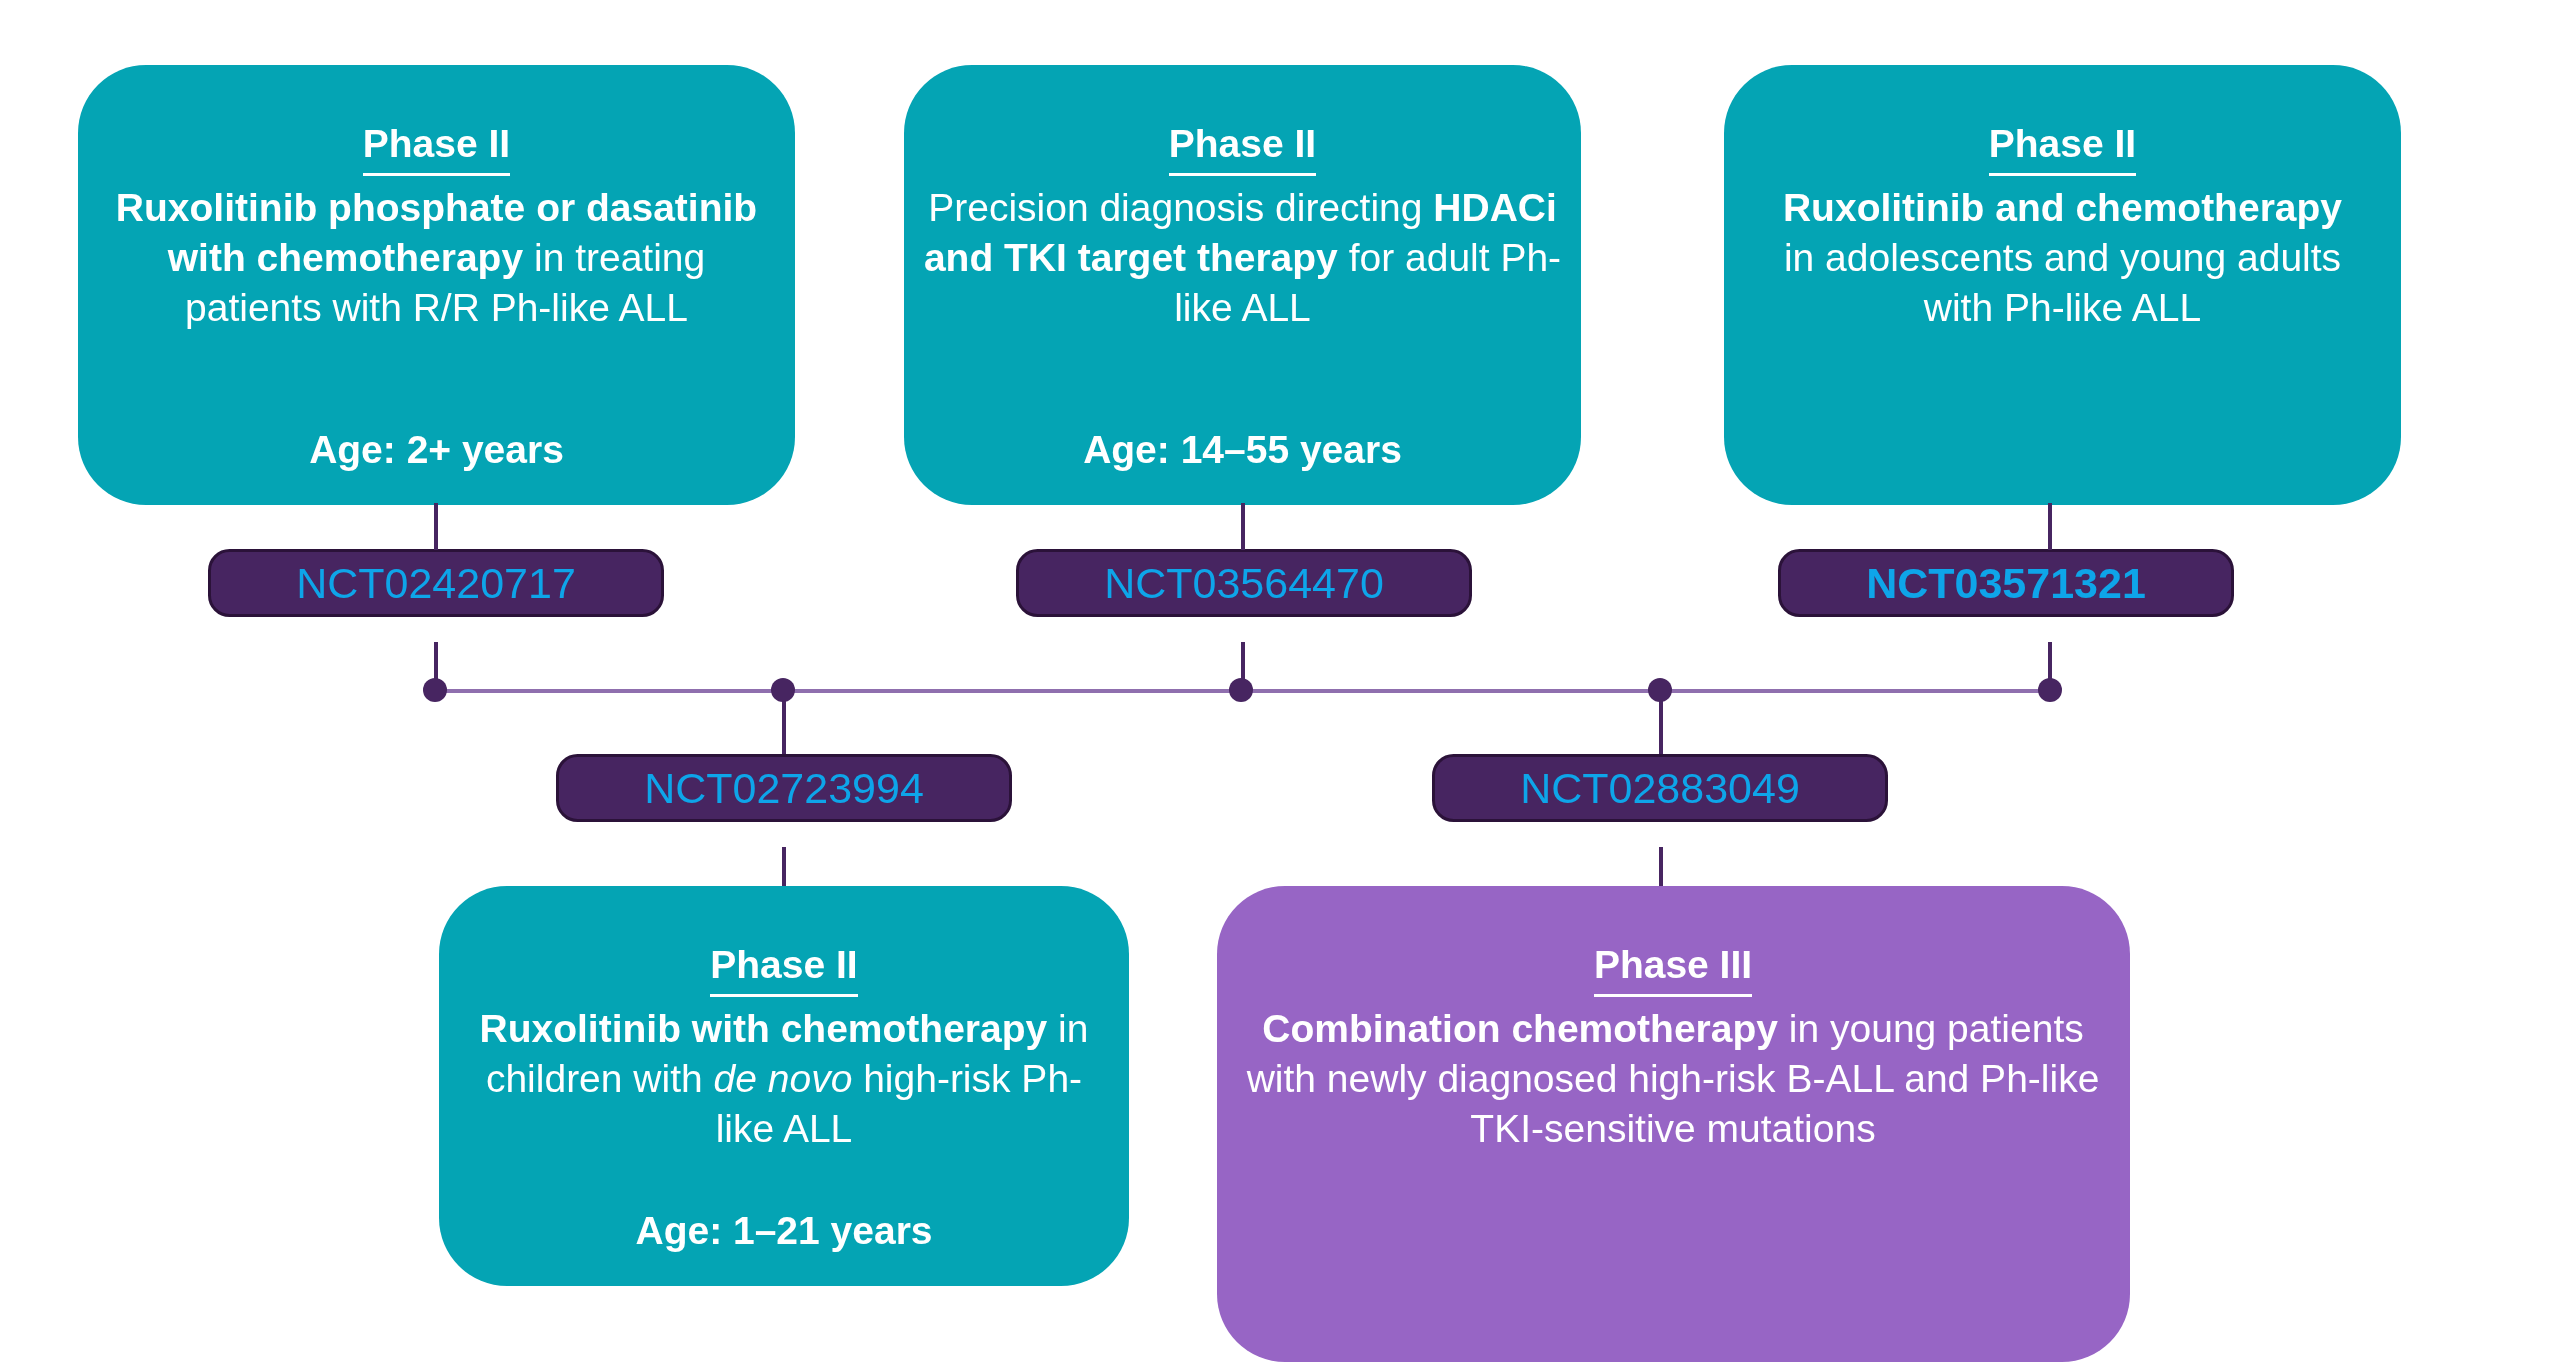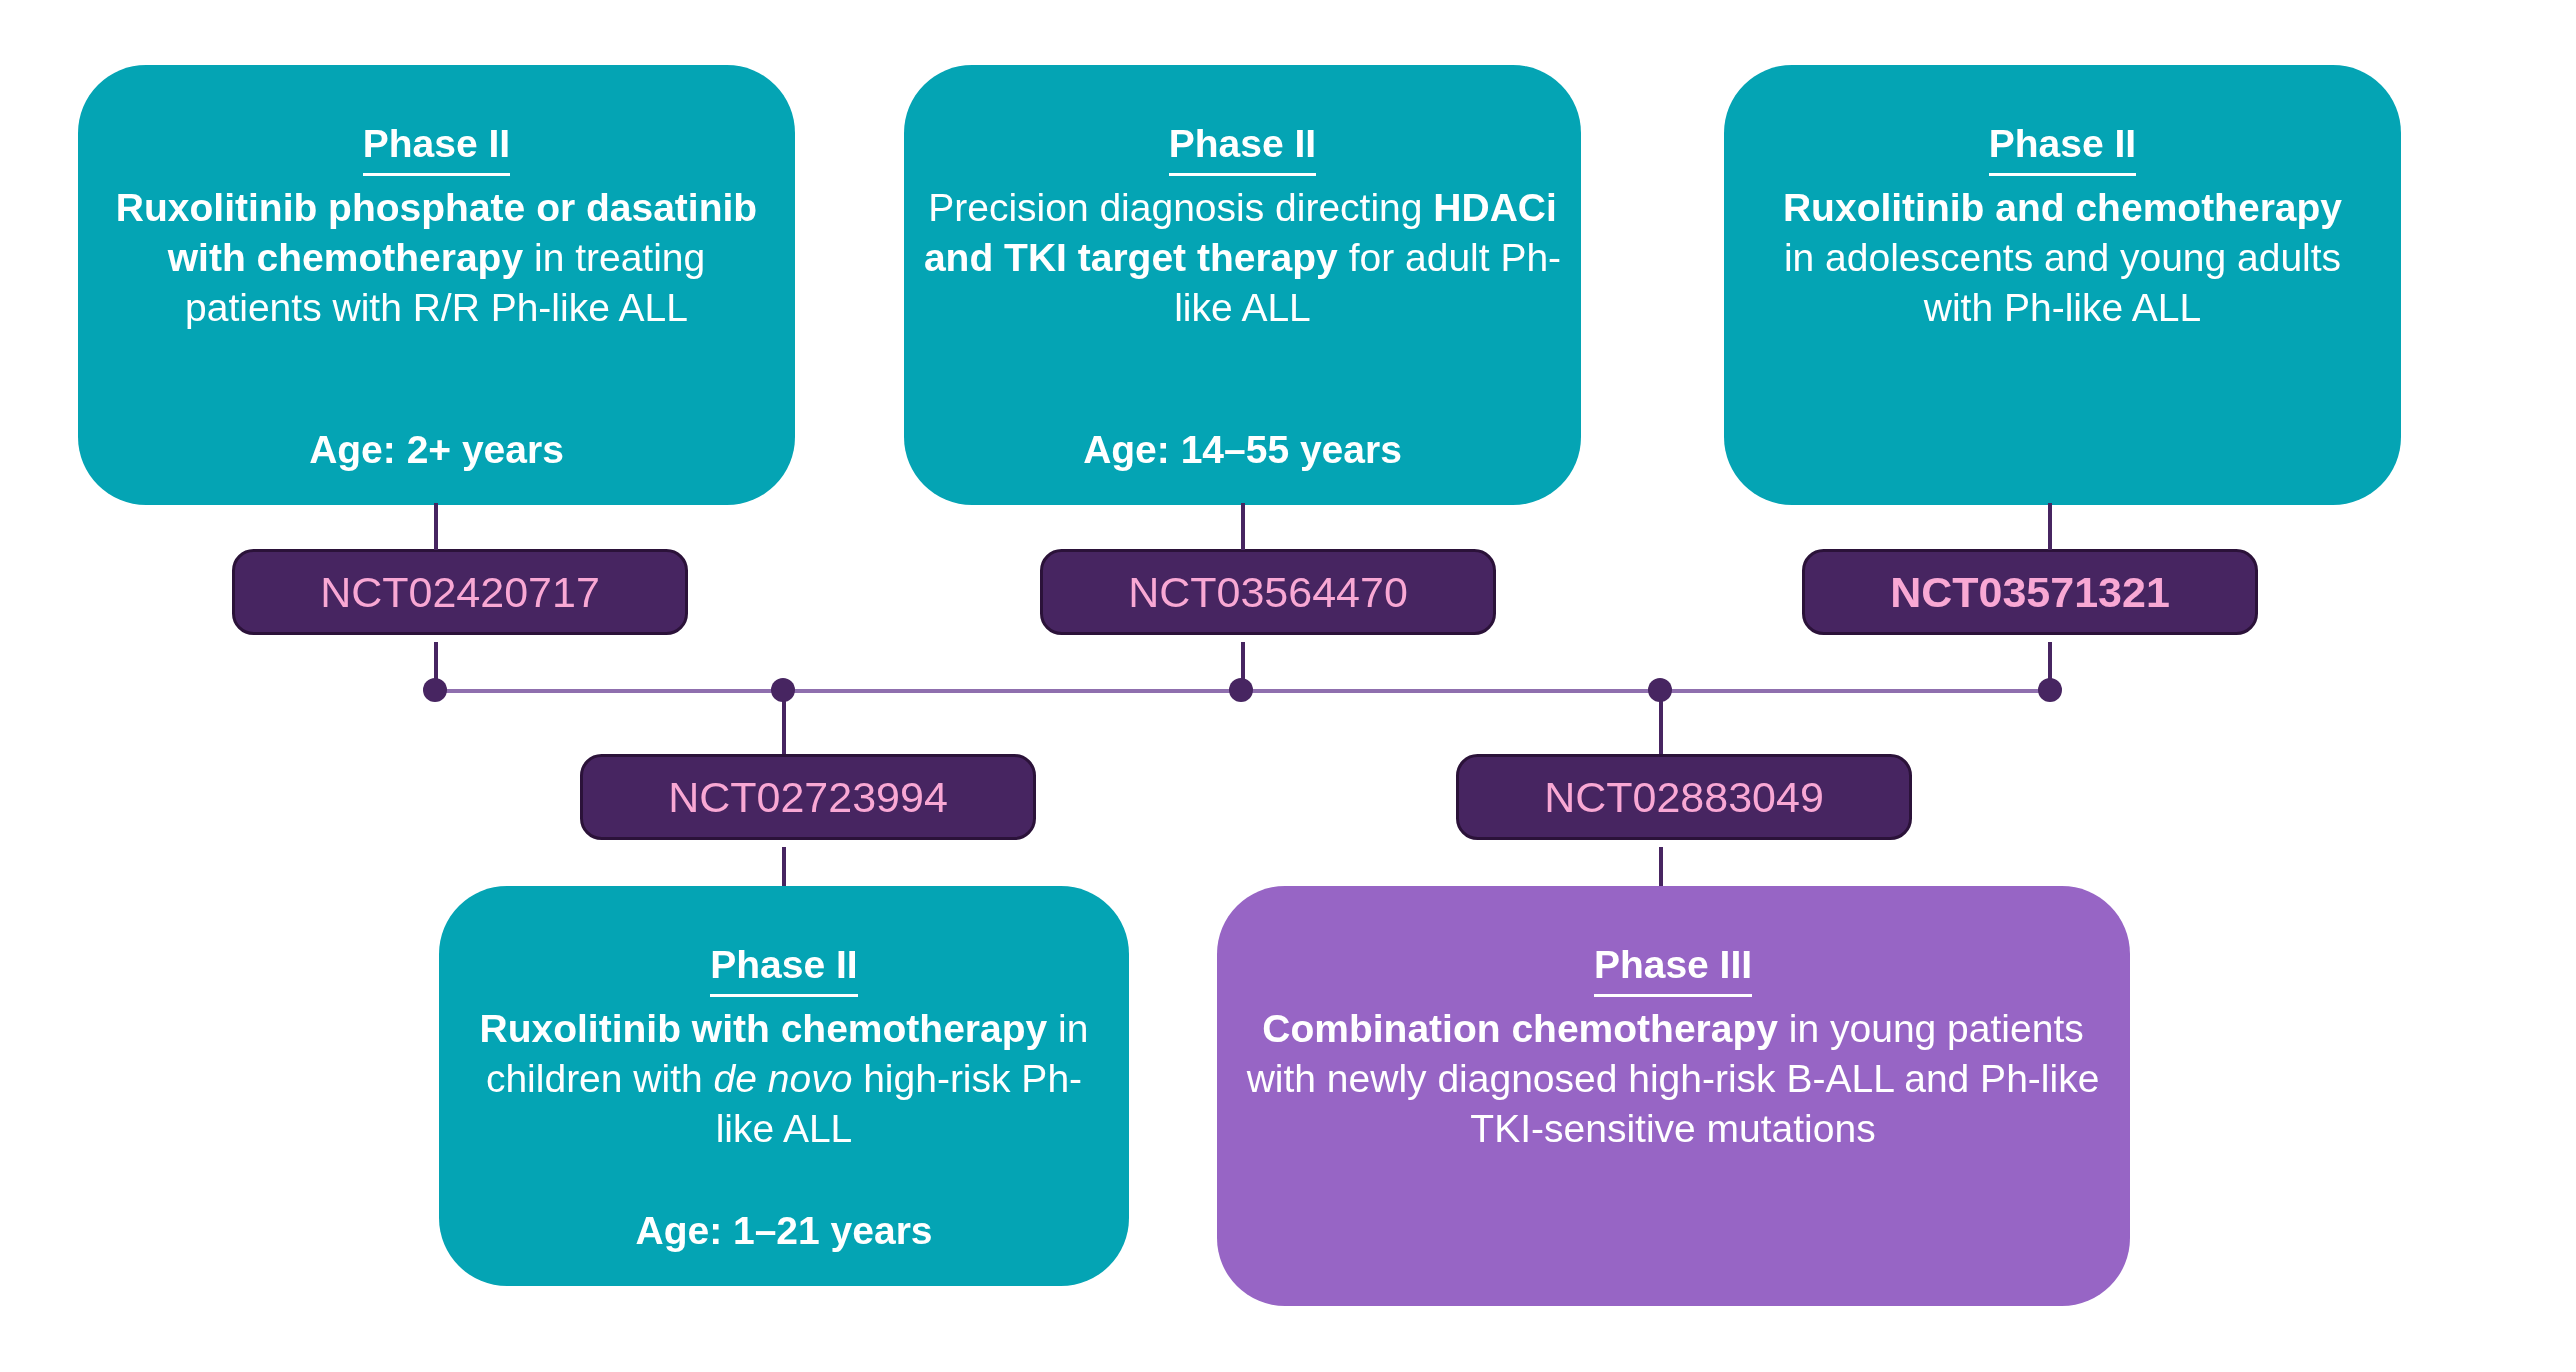--- a/index.html
+++ b/index.html
@@ -9,36 +9,36 @@
   
   .tbox{position:absolute;box-sizing:border-box;border-radius:68px;color:#fff;
         text-align:center;display:flex;flex-direction:column;align-items:center;
         padding:42px 29px 30px;}
   .teal{background:var(--teal);}
   .lilac{background:var(--lilac);}
   .box1{left:78px;top:65px;width:717px;height:440px;}
   .box2{left:904px;top:65px;width:677px;height:440px;padding-left:14.4px;padding-right:14.4px;}
   .box3{left:1724px;top:65px;width:677px;height:440px;}
   .box4{left:439px;top:886px;width:690px;height:400px;}
-  .box5{left:1217px;top:886px;width:913px;height:420px;padding-left:28px;}
+  .box5{left:1217px;top:886px;width:913px;height:476px;padding-left:28px;}
 
   .phase{font-size:39px;line-height:50px;font-weight:700;}
   .phase-underline{display:inline-block;border-bottom:3.6px solid #fff;padding-bottom:4.3px;margin-top:12px;}
   .tdesc{font-size:39px;line-height:50px;font-weight:400;margin-top:7px;}
   .b{font-weight:700;} .i{font-style:italic;}
   .age{font-size:39px;line-height:50px;font-weight:700;margin-top:auto;}
   .box3 .tdesc{max-width:575px;text-align:center;}
   .box4 .tdesc{max-width:618px;}
   .box5 .tdesc{max-width:855px;}
 
   
-  .nct{position:absolute;box-sizing:border-box;width:456px;height:86px;
+  .nct{position:absolute;box-sizing:border-box;width:456px;height:68px;
        background:var(--badge_fill);border:3.6px solid var(--badge_border);
-       border-radius:21.6px;color:#f9a8d4;display:flex;align-items:center;
-       justify-content:center;font-size:43px;font-weight:400;letter-spacing:0px;margin-left:24px;}
+       border-radius:21.6px;color:#0ea5e9;display:flex;align-items:center;
+       justify-content:center;font-size:43px;font-weight:400;letter-spacing:0px;}
   .n1{left:208px;top:549px;}
   .n2{left:1016px;top:549px;}
   .n3{left:1778px;top:549px;font-weight:bold;}
   .n4{left:556px;top:754px;}
   .n5{left:1432px;top:754px;}
 
   
   .vline{position:absolute;width:3.6px;background:var(--line_dark);}
   .v1{left:434px;top:503px;height:47px;}
   .v2{left:1241px;top:503px;height:47px;}

